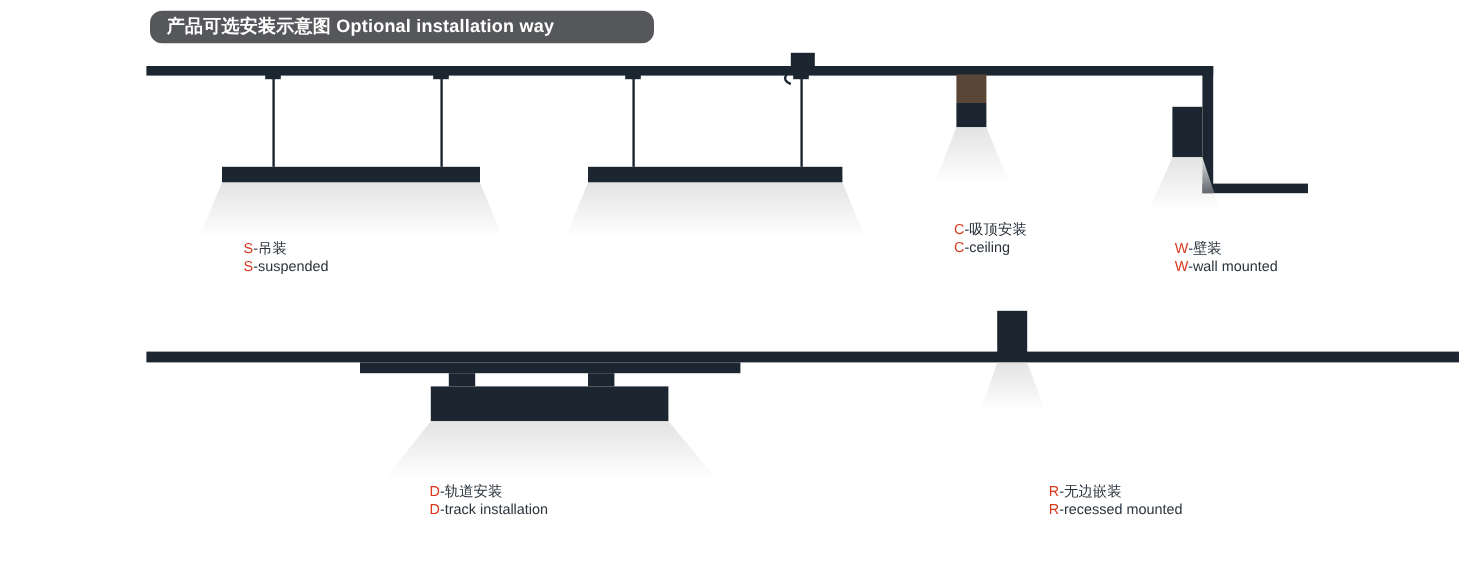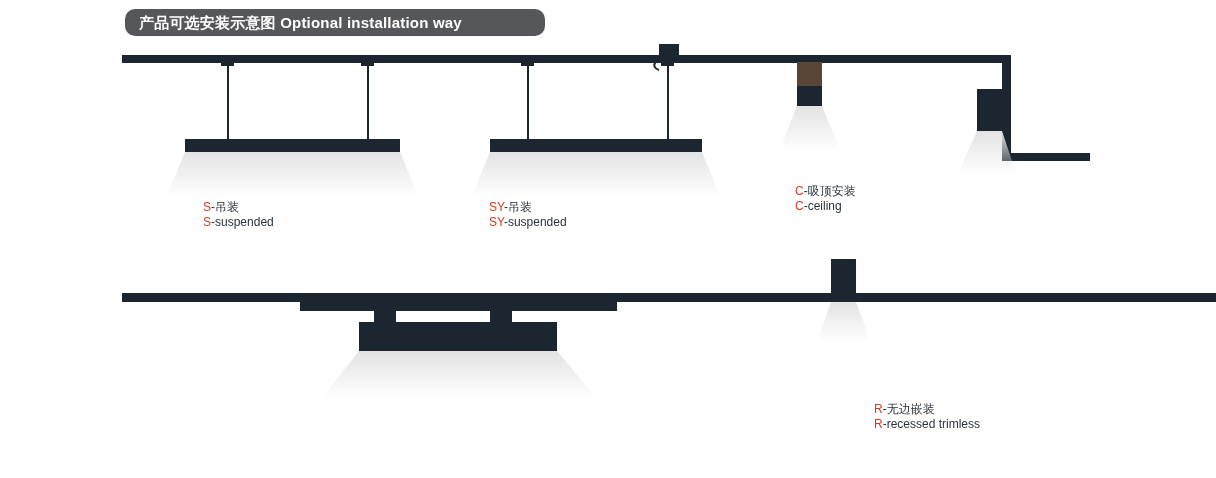--- a/index.html
+++ b/index.html
@@ -95,30 +95,34 @@
   <div class="beam" style="left:321px;top:351px;width:276px;height:48px;clip-path:polygon(38px 0,236px 0,276px 100%,0 100%);"></div>
 
   <div class="bar" style="left:831px;top:259px;width:25px;height:35px;"></div>
   <div class="beam" style="left:817px;top:302px;width:54px;height:40px;clip-path:polygon(14px 0,39px 0,54px 100%,0 100%);"></div>
 
   <div class="label" style="left:203px;top:200px;">
     <div><span class="pfx">S</span><span>-吊装</span></div>
     <div><span class="pfx">S</span><span>-suspended</span></div>
   </div>
 
-  <div class="label" style="left:489px;top:200px;">
-    <div><span class="pfx">SY</span><span>-吊装</span></div>
-    <div><span class="pfx">SY</span><span>-suspended</span></div>
-  </div>
 
   <div class="label" style="left:795px;top:184px;">
     <div><span class="pfx">C</span><span>-吸顶安装</span></div>
     <div><span class="pfx">C</span><span>-ceiling</span></div>
   </div>
 
+  <div class="label" style="left:979px;top:200px;">
+    <div><span class="pfx">W</span><span>-壁装</span></div>
+    <div><span class="pfx">W</span><span>-wall mounted</span></div>
+  </div>
 
+  <div class="label" style="left:358px;top:402px;">
+    <div><span class="pfx">D</span><span>-轨道安装</span></div>
+    <div><span class="pfx">D</span><span>-track installation</span></div>
+  </div>
 
   <div class="label" style="left:830px;top:402px;margin-left:44px;">
     <div><span class="pfx">R</span><span>-无边嵌装</span></div>
-    <div><span class="pfx">R</span><span>-recessed trimless</span></div>
+    <div><span class="pfx">R</span><span>-recessed mounted</span></div>
   </div>
 
 </div>
 
 </body></html>

